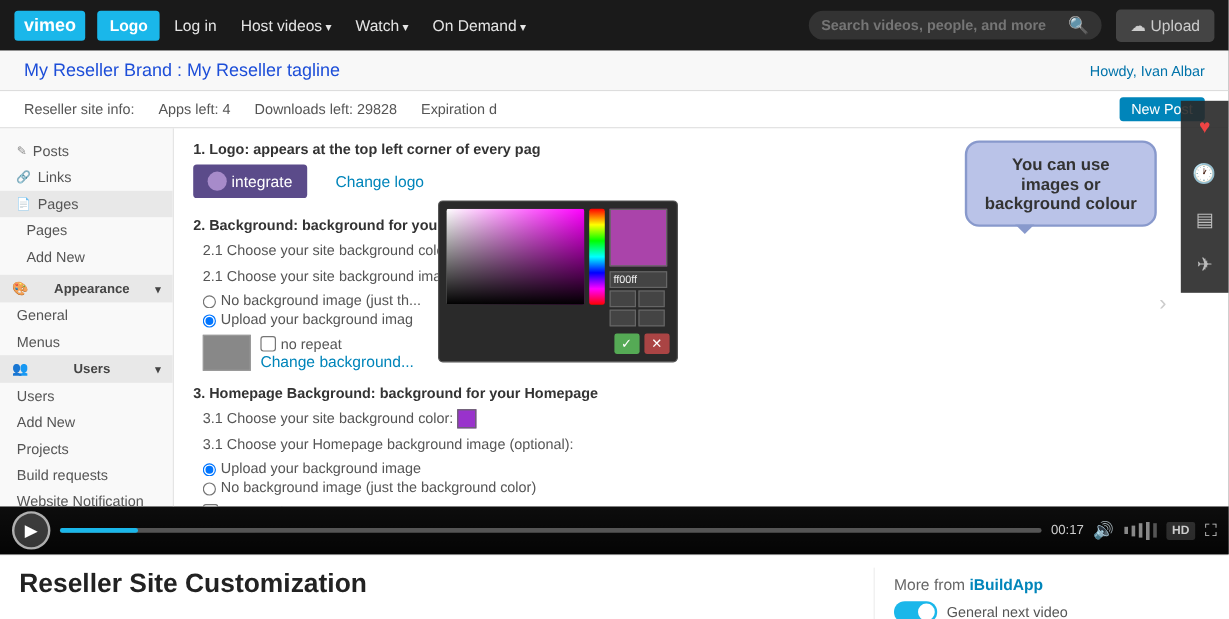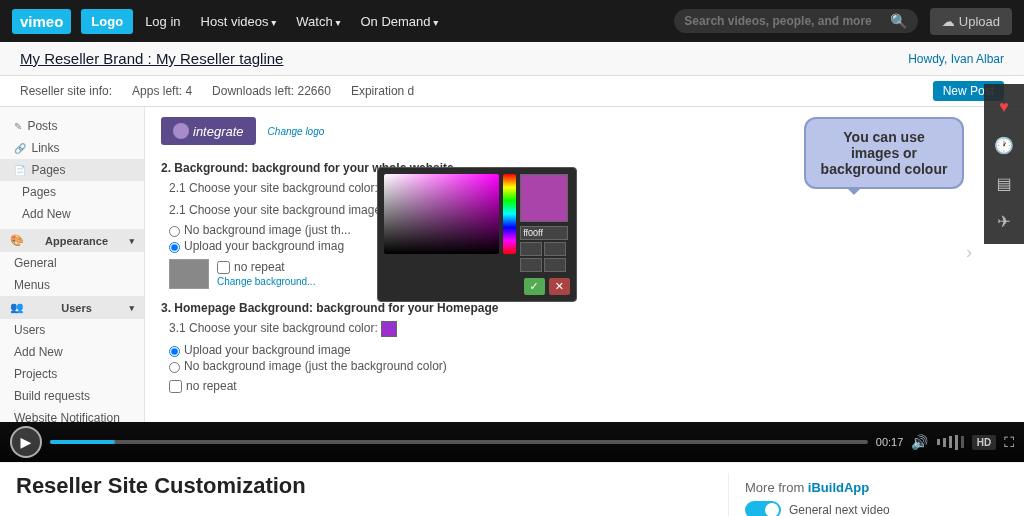--- a/index.html
+++ b/index.html
@@ -104,22 +104,21 @@
     .site-header {
       background: #f8f8f8;
       border-bottom: 1px solid #ddd;
       padding: 8px 20px;
       display: flex;
       align-items: center;
       justify-content: space-between;
     }
     .site-title {
       font-size: 15px;
-      color: #0f172a;
-      text-decoration: underline;
+      color: #1d4ed8;
     }
     .site-howdy {
       font-size: 12px;
       color: #666;
     }
     .site-howdy span { color: #0073aa; }
 
     
     .reseller-bar {
       background: #fff;
@@ -196,43 +195,42 @@
       color: #333;
     }
     .section-title {
       font-weight: bold;
       margin-bottom: 6px;
       color: #333;
     }
     .logo-area {
       display: flex;
       align-items: center;
-      gap: 12px;
+      gap: 24px;
       margin-bottom: 16px;
-      font-style: italic;
     }
     .logo-img {
       background: #5b4b8a;
       color: #fff;
       padding: 6px 12px;
       border-radius: 3px;
       font-size: 13px;
       display: flex;
       align-items: center;
       gap: 4px;
     }
     .logo-img .circle {
       width: 16px; height: 16px;
       border-radius: 50%;
       background: #a78bca;
       display: inline-block;
     }
     .change-link {
       color: #0085ba;
-      font-size: 10px;
+      font-size: 13px;
       cursor: pointer;
       text-decoration: none;
     }
     .sub-section {
       margin-left: 8px;
       margin-bottom: 6px;
       color: #555;
       font-size: 12px;
     }
     .radio-row {
@@ -245,21 +243,21 @@
     .checkbox-row {
       display: flex;
       align-items: center;
       gap: 4px;
     }
 
     
     .color-picker-overlay {
       position: absolute;
       top: 60px;
-      left: 232px;
+      left: 220px;
       width: 200px;
       background: #2a2a2a;
       border: 1px solid #555;
       border-radius: 4px;
       padding: 6px;
       z-index: 10;
     }
     .color-gradient {
       width: 120px;
       height: 80px;
@@ -534,21 +532,21 @@
     </div>
 
     <div class="reseller-bar">
       <span>Reseller site info:</span>
       <span>
         <span>Apps left:</span>
         <span>4</span>
       </span>
       <span>
         <span>Downloads left:</span>
-        <span>22660</span>
+        <span>29828</span>
       </span>
       <span>Expiration d</span>
       <button class="new-post-btn">New Post</button>
     </div>
 
     <div class="site-body">
 
       <div class="sidebar">
         <div class="sidebar-section">
           <div class="sidebar-item">
@@ -602,20 +600,21 @@
           </div>
         <div class="sidebar-item">
             <span>Website Notification</span>
           </div>
 
       </div>
 
       <div class="main-content">
 
         <div class="content-section">
+          <div class="section-title">1. Logo: appears at the top left corner of every pag</div>
           <div class="logo-area">
             <div class="logo-img">
               <span class="circle"></span>
               <span>integrate</span>
             </div>
             <a class="change-link">Change logo</a>
           </div>
         </div>
 
         <div class="content-section">
@@ -646,20 +645,21 @@
             </div>
           </div>
         </div>
 
         <div class="content-section">
           <div class="section-title">3. Homepage Background: background for your Homepage</div>
           <div class="sub-section">
             <span>3.1 Choose your site background color:</span>
             <button style="width:16px;height:16px;background:#9932cc;border:1px solid #666;vertical-align:middle;cursor:pointer;"></button>
           </div>
+          <div class="sub-section">3.1 Choose your Homepage background image (optional):</div>
           <div class="sub-section">
             <div class="radio-row">
               <input type="radio" name="home-bg" checked="" style="">
               <span>Upload your background image</span>
             </div>
             <div class="radio-row">
               <input type="radio" name="home-bg" style="">
               <span>No background image (just the background color)</span>
             </div>
           </div>

